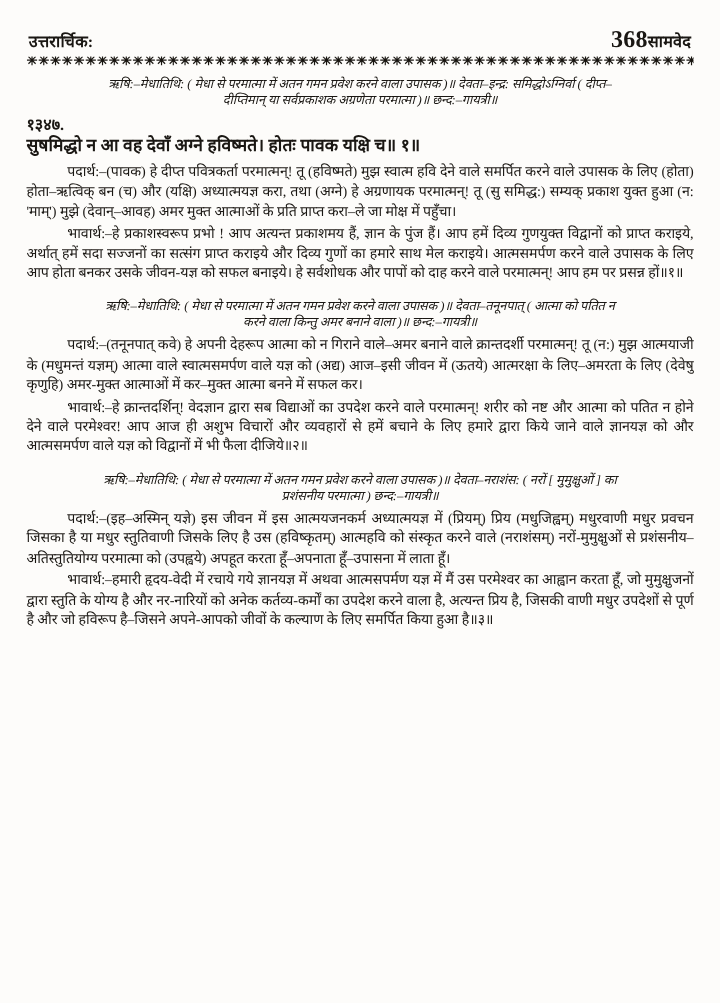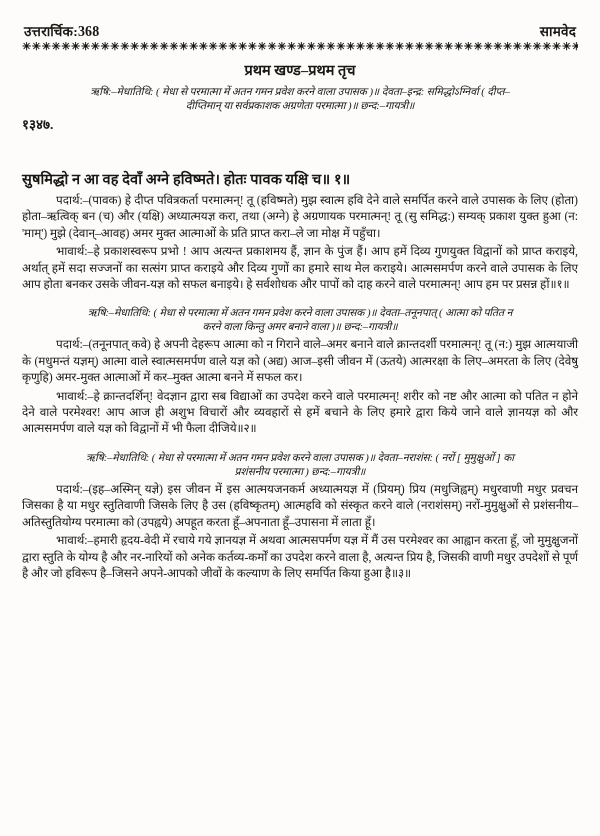--- a/index.html
+++ b/index.html
@@ -24,21 +24,21 @@
   .runhead {
     display: flex;
     align-items: baseline;
     justify-content: space-between;
     font-size: 13.5px;
     font-weight: bold;
     letter-spacing: 0.2px;
     padding: 4px 2px 1px 2px;
   }
   .runhead .left  { flex: 0 0 auto; }
-  .runhead .mid   { flex: 1 1 auto; text-align: left; font-size: 14px; }
+  .runhead .mid   { flex: 1 1 auto; text-align: right; font-size: 20px; }
   .runhead .right { flex: 0 0 auto; }
   .starrule {
     font-size: 11px;
     line-height: 9px;
     letter-spacing: 0.6px;
     font-weight: bold;
     overflow: hidden;
     white-space: nowrap;
     height: 11px;
     margin: 1px 0 6px 0;
@@ -81,21 +81,20 @@
   }
   .mantra .num {
     flex: 0 0 auto;
     width: 56px;
     font-size: 13.5px;
     font-weight: bold;
   }
   .mantra .text {
     flex: 1 1 auto;
     letter-spacing: 0.1px;
-    margin-top: 36px;
   }
   
   .prose {
     font-size: 11.8px;
     line-height: 16.4px;
     text-align: justify;
     text-justify: inter-word;
     margin: 2px 0 2px 0;
     text-indent: 34px;
     letter-spacing: -0.05px;
@@ -108,21 +107,20 @@
 
 <div id="page">
 
   <div class="runhead">
     <div class="left">उत्तरार्चिक:</div>
     <div class="mid">368</div>
     <div class="right">सामवेद</div>
   </div>
   <div class="starrule">✳✳✳✳✳✳✳✳✳✳✳✳✳✳✳✳✳✳✳✳✳✳✳✳✳✳✳✳✳✳✳✳✳✳✳✳✳✳✳✳✳✳✳✳✳✳✳✳✳✳✳✳✳✳✳✳✳✳✳✳✳✳✳✳✳✳✳✳✳✳✳✳✳✳✳✳✳✳✳✳✳✳✳✳✳✳✳✳✳✳</div>
 
-  <div class="section-title">प्रथम खण्ड–प्रथम तृच</div>
 
   <div class="meta">
     <span class="l1">ऋषि:–मेधातिथि: ( मेधा से परमात्मा में अतन गमन प्रवेश करने वाला उपासक )॥ देवता–इन्द्र: समिद्धोऽग्निर्वा ( दीप्त–</span>
     <span class="l2">दीप्तिमान् या सर्वप्रकाशक अग्रणेता परमात्मा )॥ छन्द:–गायत्री॥</span>
   </div>
   <div class="mantra">
     <span class="num">१३४७.</span>
     <span class="text">सुषमिद्धो न आ वह देवाँ अग्ने हविष्मते। होतः पावक यक्षि च॥ १॥</span>
   </div>
   <p class="prose">पदार्थ:–(पावक) हे दीप्त पवित्रकर्ता परमात्मन्! तू (हविष्मते) मुझ स्वात्म हवि देने वाले समर्पित करने वाले उपासक के लिए (होता) होता–ऋत्विक् बन (च) और (यक्षि) अध्यात्मयज्ञ करा, तथा (अग्ने) हे अग्रणायक परमात्मन्! तू (सु समिद्ध:) सम्यक् प्रकाश युक्त हुआ (न: 'माम्') मुझे (देवान्–आवह) अमर मुक्त आत्माओं के प्रति प्राप्त करा–ले जा मोक्ष में पहुँचा।</p>

